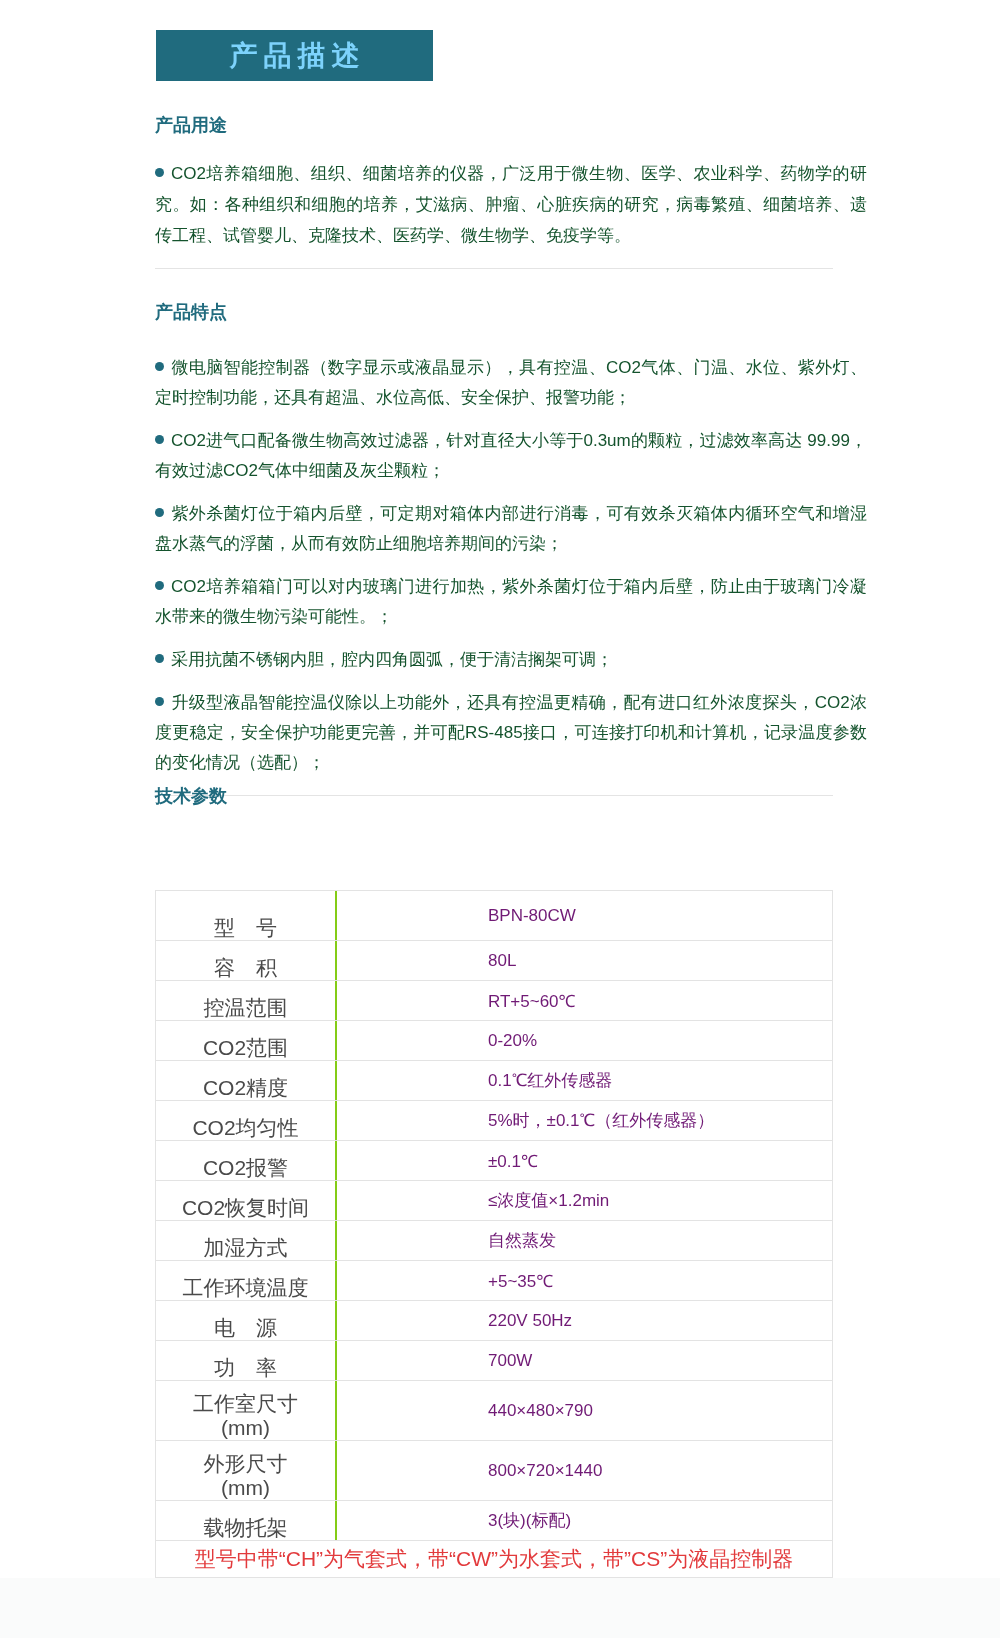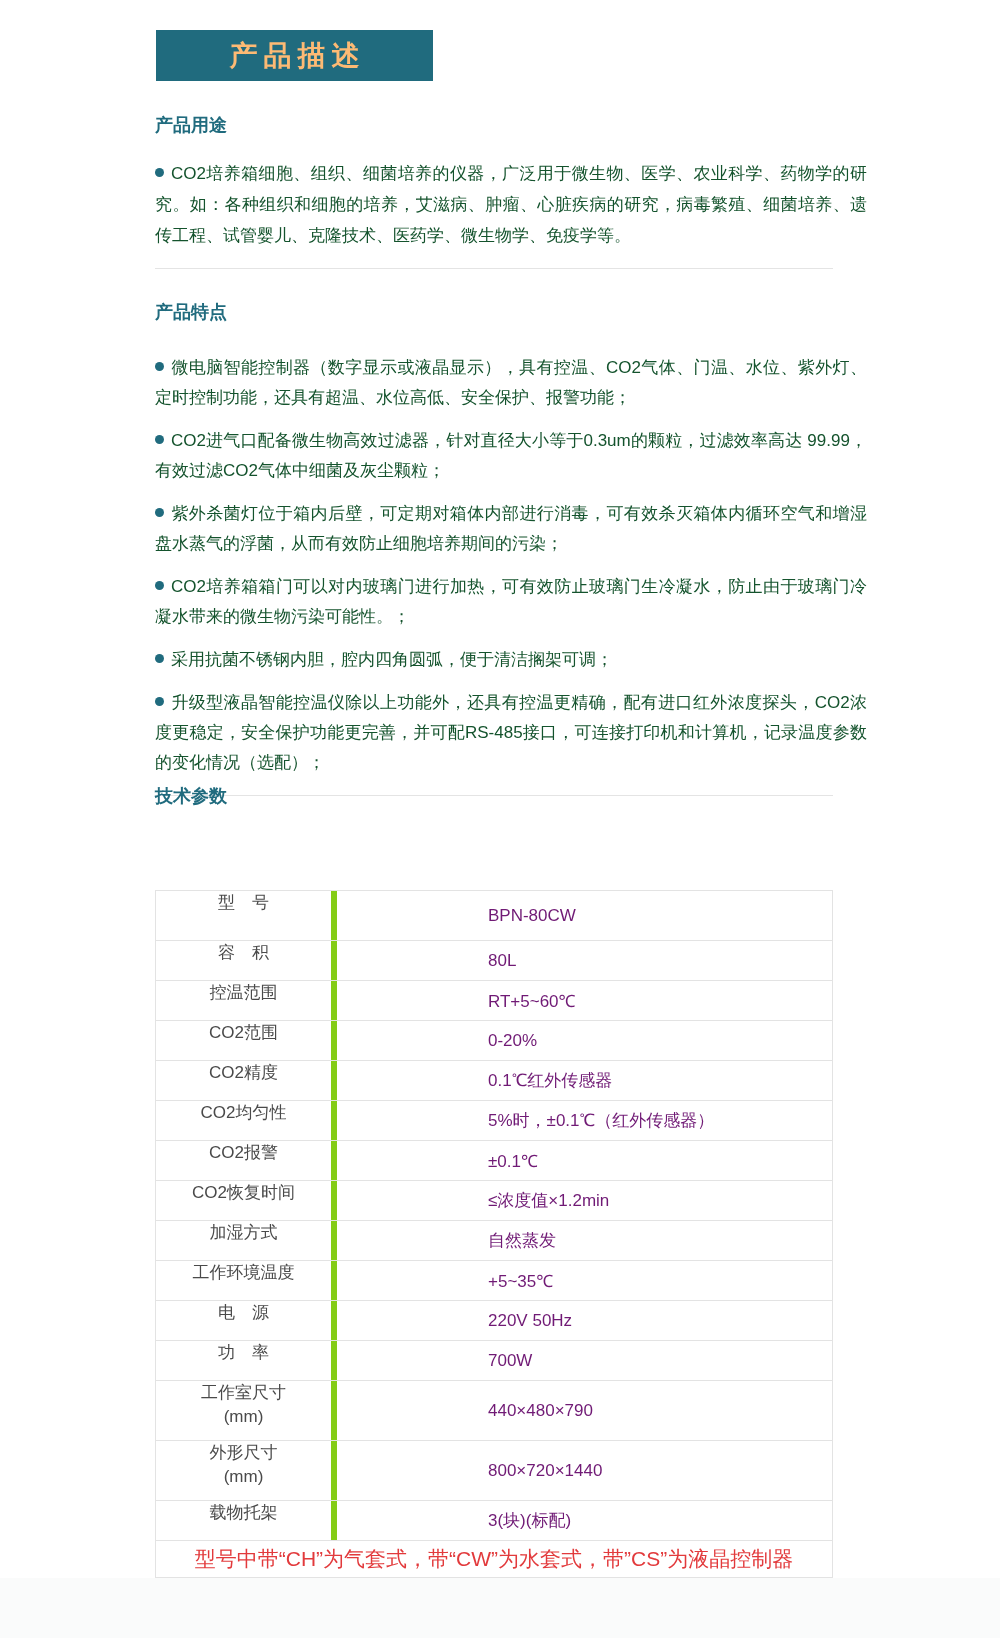--- a/index.html
+++ b/index.html
@@ -4,21 +4,21 @@
 <style>
   html,body { margin:0; padding:0; background:#ffffff; }
   body { font-family:"Liberation Sans", sans-serif; }
   .page {
     position:relative; width:1000px; height:1638px;
     background:#ffffff; overflow:hidden; margin:0 auto;
   }
   
   .badge {
     position:absolute; left:156px; top:30px; width:277px; height:51px;
-    background:var(--accent,#206b7e); color:#fdba74;
+    background:var(--accent,#206b7e); color:#7dd3fc;
     display:flex; align-items:center; justify-content:center;
     font-size:28px; font-weight:bold; letter-spacing:6px; text-indent:6px;
   }
   
   .sec-title {
     position:absolute; left:155px; color:var(--accent,#206b7e);
     font-size:18px; font-weight:bold; line-height:30px;
   }
   #usage-title   { top:110px; }
   #features-title{ top:297px; }
@@ -41,23 +41,23 @@
   #sep2 { top:795px; }
   
   .ptable {
     position:absolute; left:155px; top:890px; width:678px;
     border:1px solid #e3e3e3; box-sizing:border-box; background:#ffffff;
   }
   .t-row { display:flex; height:40px; border-bottom:1px solid #e3e3e3; box-sizing:border-box; }
   .t-row.first { height:50px; }
   .t-row.tall  { height:60px; }
   .t-label {
-    width:181px; flex:0 0 181px; border-right:6px solid #84cc16; box-sizing:border-box;
-    display:flex; flex-direction:column; align-items:center; justify-content:flex-start;
-    color:#4a4a4a; font-size:17px; line-height:24px; text-align:center;
+    width:181px; flex:0 0 181px; border-right:2px solid #84cc16; box-sizing:border-box;
+    display:flex; flex-direction:column; align-items:center; justify-content:flex-end;
+    color:#4a4a4a; font-size:21px; line-height:24px; text-align:center;
   }
   .t-value {
     flex:1 1 auto; display:flex; align-items:center;
     padding-left:151px; color:#701a75; font-size:17px;
   }
   .t-foot {
     height:36px; display:flex; align-items:center; justify-content:center;
     color:var(--note,#e23a3c); font-size:21px;
   }
   
@@ -92,21 +92,21 @@
 
   <div class="para">
     <span class="dot"></span><span class="ftext">CO2进气口配备微生物高效过滤器，针对直径大小等于0.3um的颗粒，过滤效率高达 99.99，有效过滤CO2气体中细菌及灰尘颗粒；</span>
   </div>
 
   <div class="para">
     <span class="dot"></span><span class="ftext">紫外杀菌灯位于箱内后壁，可定期对箱体内部进行消毒，可有效杀灭箱体内循环空气和增湿盘水蒸气的浮菌，从而有效防止细胞培养期间的污染；</span>
   </div>
 
   <div class="para">
-    <span class="dot"></span><span class="ftext">CO2培养箱箱门可以对内玻璃门进行加热，可有效防止玻璃门生冷凝水，防止由于玻璃门冷凝水带来的微生物污染可能性。；</span>
+    <span class="dot"></span><span class="ftext">CO2培养箱箱门可以对内玻璃门进行加热，紫外杀菌灯位于箱内后壁，防止由于玻璃门冷凝水带来的微生物污染可能性。；</span>
   </div>
 
   <div class="para">
     <span class="dot"></span><span class="ftext">采用抗菌不锈钢内胆，腔内四角圆弧，便于清洁搁架可调；</span>
   </div>
 
   <div class="para">
     <span class="dot"></span><span class="ftext">升级型液晶智能控温仪除以上功能外，还具有控温更精确，配有进口红外浓度探头，CO2浓度更稳定，安全保护功能更完善，并可配RS-485接口，可连接打印机和计算机，记录温度参数的变化情况（选配）；</span>
   </div>
 </div>

